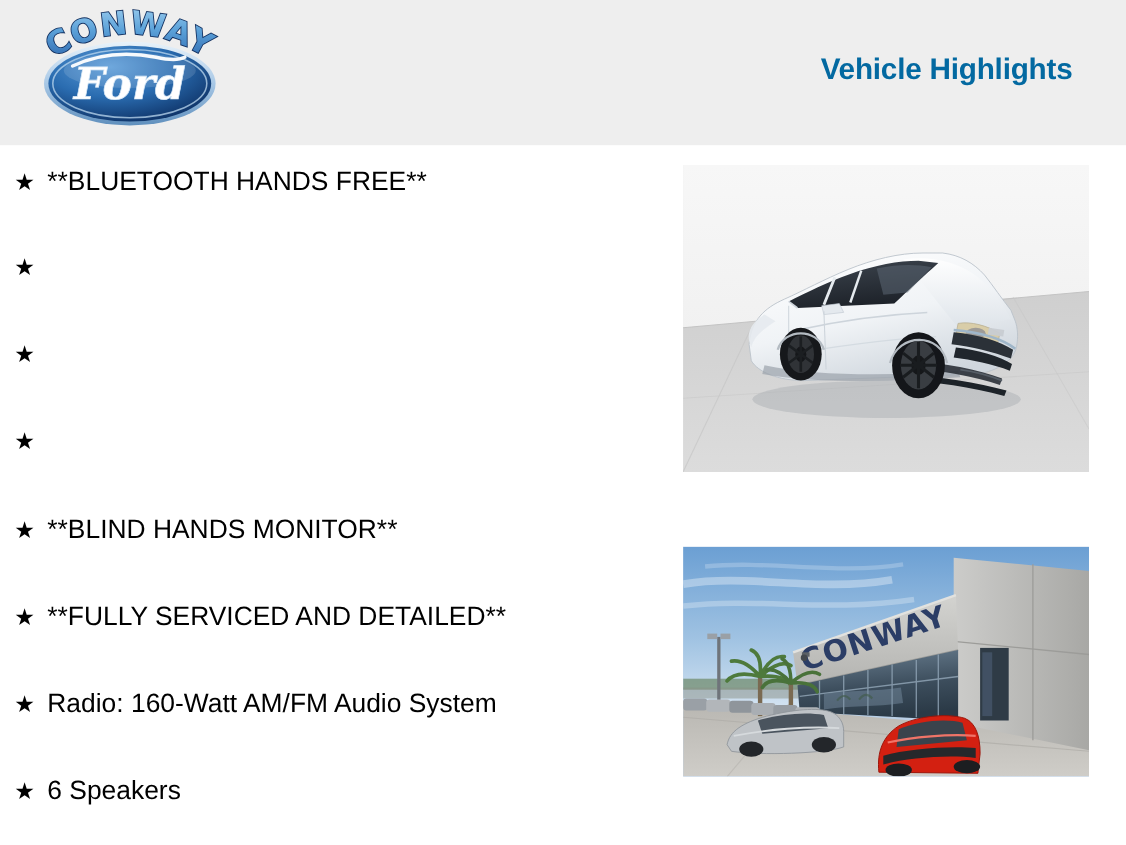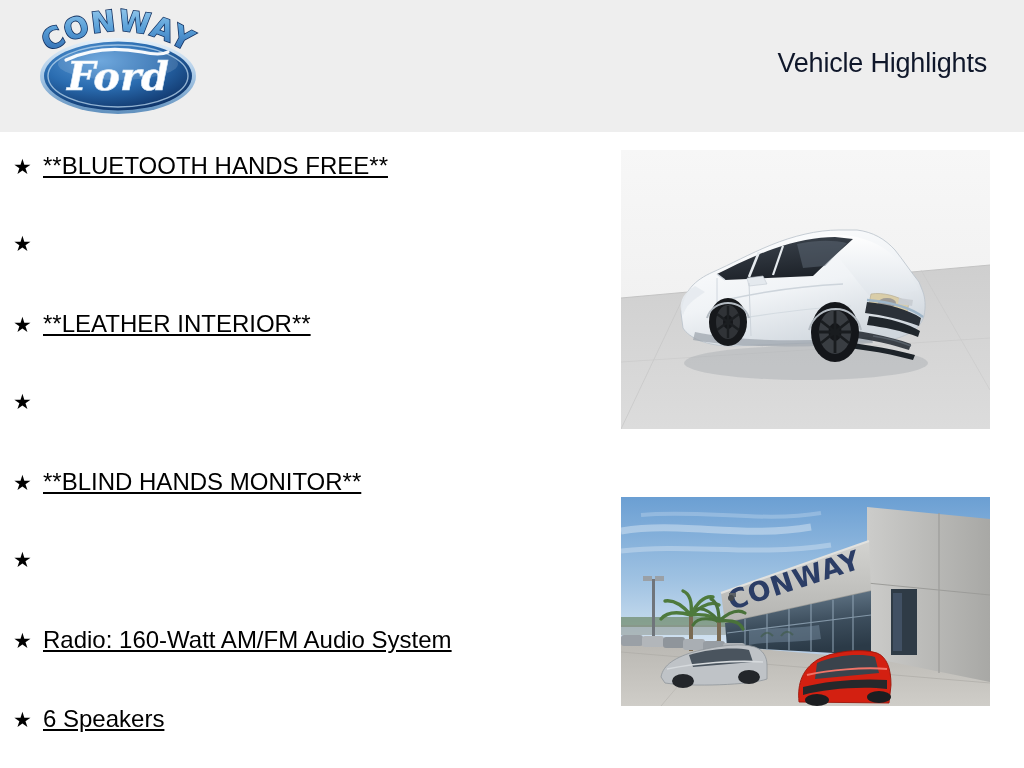--- a/index.html
+++ b/index.html
@@ -14,42 +14,41 @@
   
   .header {
     position:absolute; left:0; top:0; width:1024px; height:132px;
     background:#eeeeee;
   }
   .logo {
     position:absolute; left:22px; top:8px; width:192px; height:112px;
   }
   .logo svg { display:block; width:192px; height:112px; }
   .header-title {
-    position:absolute; right:37px; top:48px;
-    font-size:27px; font-weight:normal; color:#0f172a;
+    position:absolute; right:49px; top:48px;
+    font-size:27px; font-weight:bold; color:#0369a1;
     letter-spacing:-0.2px; white-space:nowrap;
   }
 
   
   .highlights {
     position:absolute; left:0; top:132px; width:600px; height:636px;
     padding-top:22px;
   }
   .hl-item {
     display:flex; align-items:baseline;
     height:79px; padding-left:13px;
   }
   .hl-star {
     font-size:21px; line-height:1; color:#000000;
     width:30px; flex:0 0 30px;
   }
   .hl-text {
     font-size:24px; line-height:1; color:#000000;
     white-space:nowrap;
-    text-decoration:underline;
   }
 
   
   .media-vehicle {
     position:absolute; left:621px; top:150px; width:369px; height:279px;
     overflow:hidden; background:#e8e8e8;
   }
   .media-dealership {
     position:absolute; left:621px; top:497px; width:369px; height:209px;
     overflow:hidden; background:#b9cfe6;
@@ -112,31 +111,31 @@
 
     <div class="hl-item">
       <span class="hl-star">★</span>
       <span class="hl-text">**BLUETOOTH HANDS FREE**</span>
     </div>
     <div class="hl-item">
       <span class="hl-star">★</span>
     </div>
     <div class="hl-item">
       <span class="hl-star">★</span>
-      <span class="hl-text">**LEATHER INTERIOR**</span>
     </div>
     <div class="hl-item">
       <span class="hl-star">★</span>
     </div>
     <div class="hl-item">
       <span class="hl-star">★</span>
       <span class="hl-text">**BLIND HANDS MONITOR**</span>
     </div>
     <div class="hl-item">
       <span class="hl-star">★</span>
+      <span class="hl-text">**FULLY SERVICED AND DETAILED**</span>
     </div>
     <div class="hl-item">
       <span class="hl-star">★</span>
       <span class="hl-text">Radio: 160-Watt AM/FM Audio System</span>
     </div>
     <div class="hl-item">
       <span class="hl-star">★</span>
       <span class="hl-text">6 Speakers</span>
     </div>
   </div>

